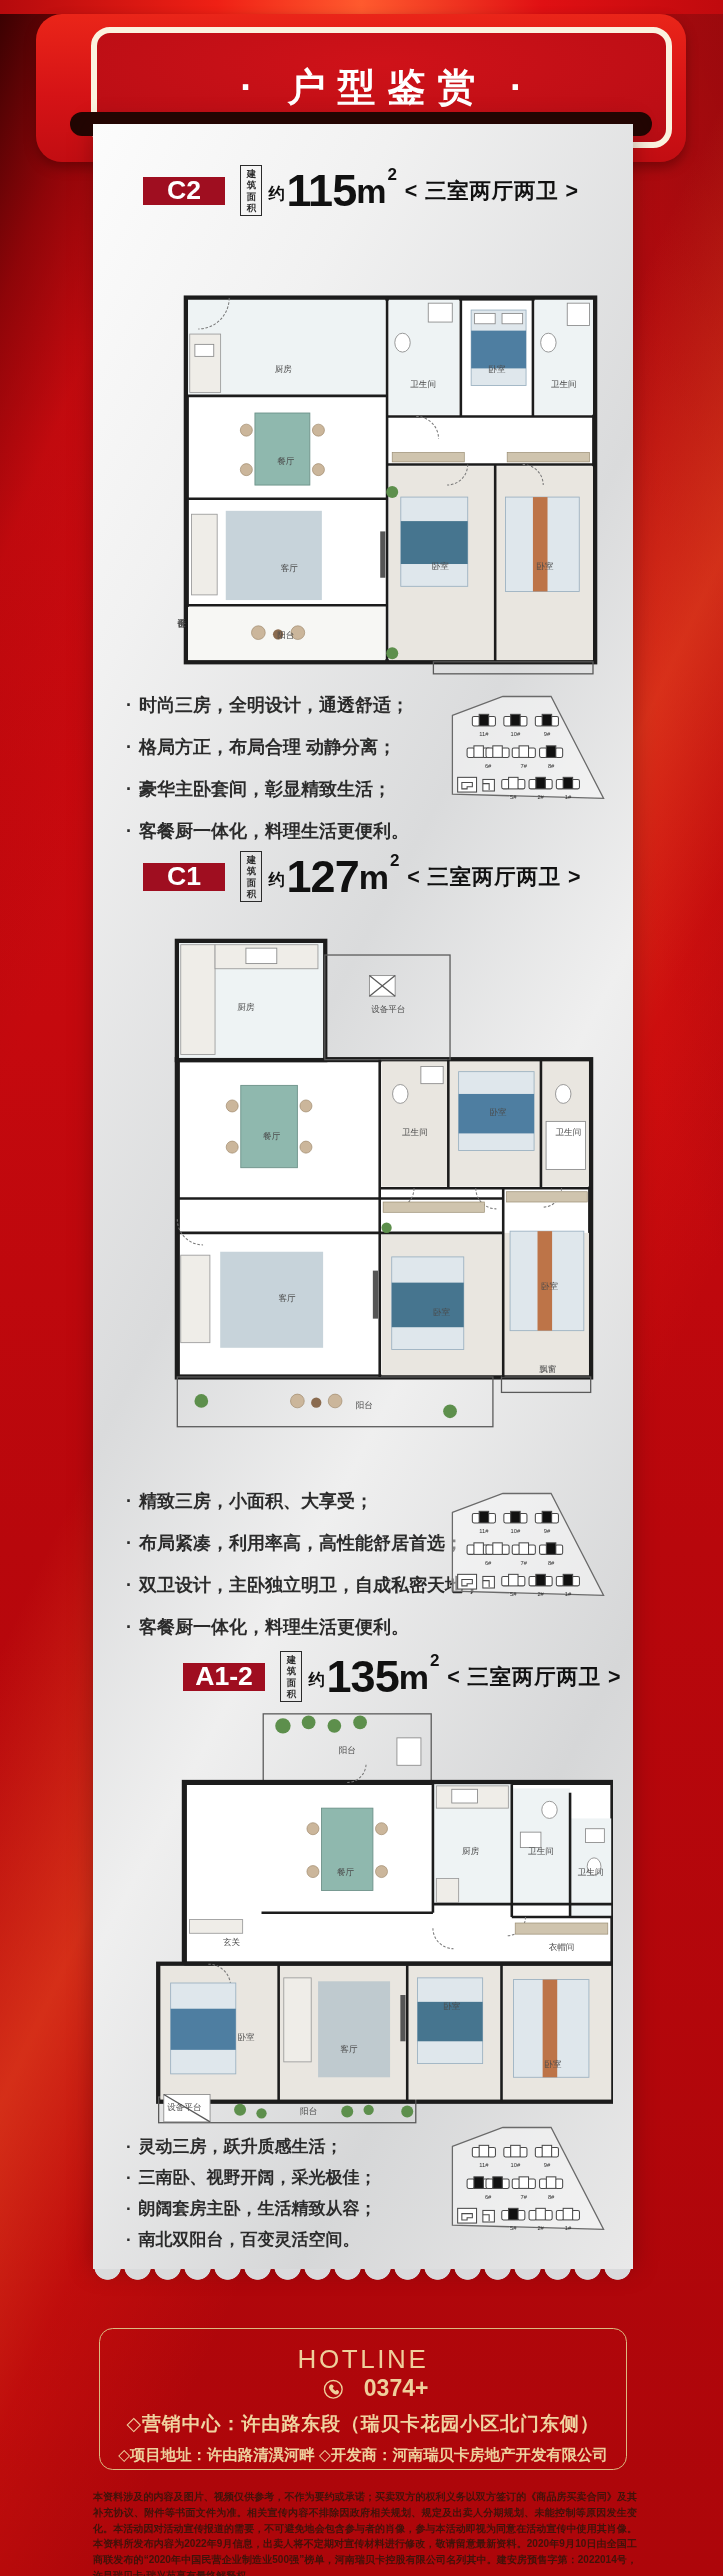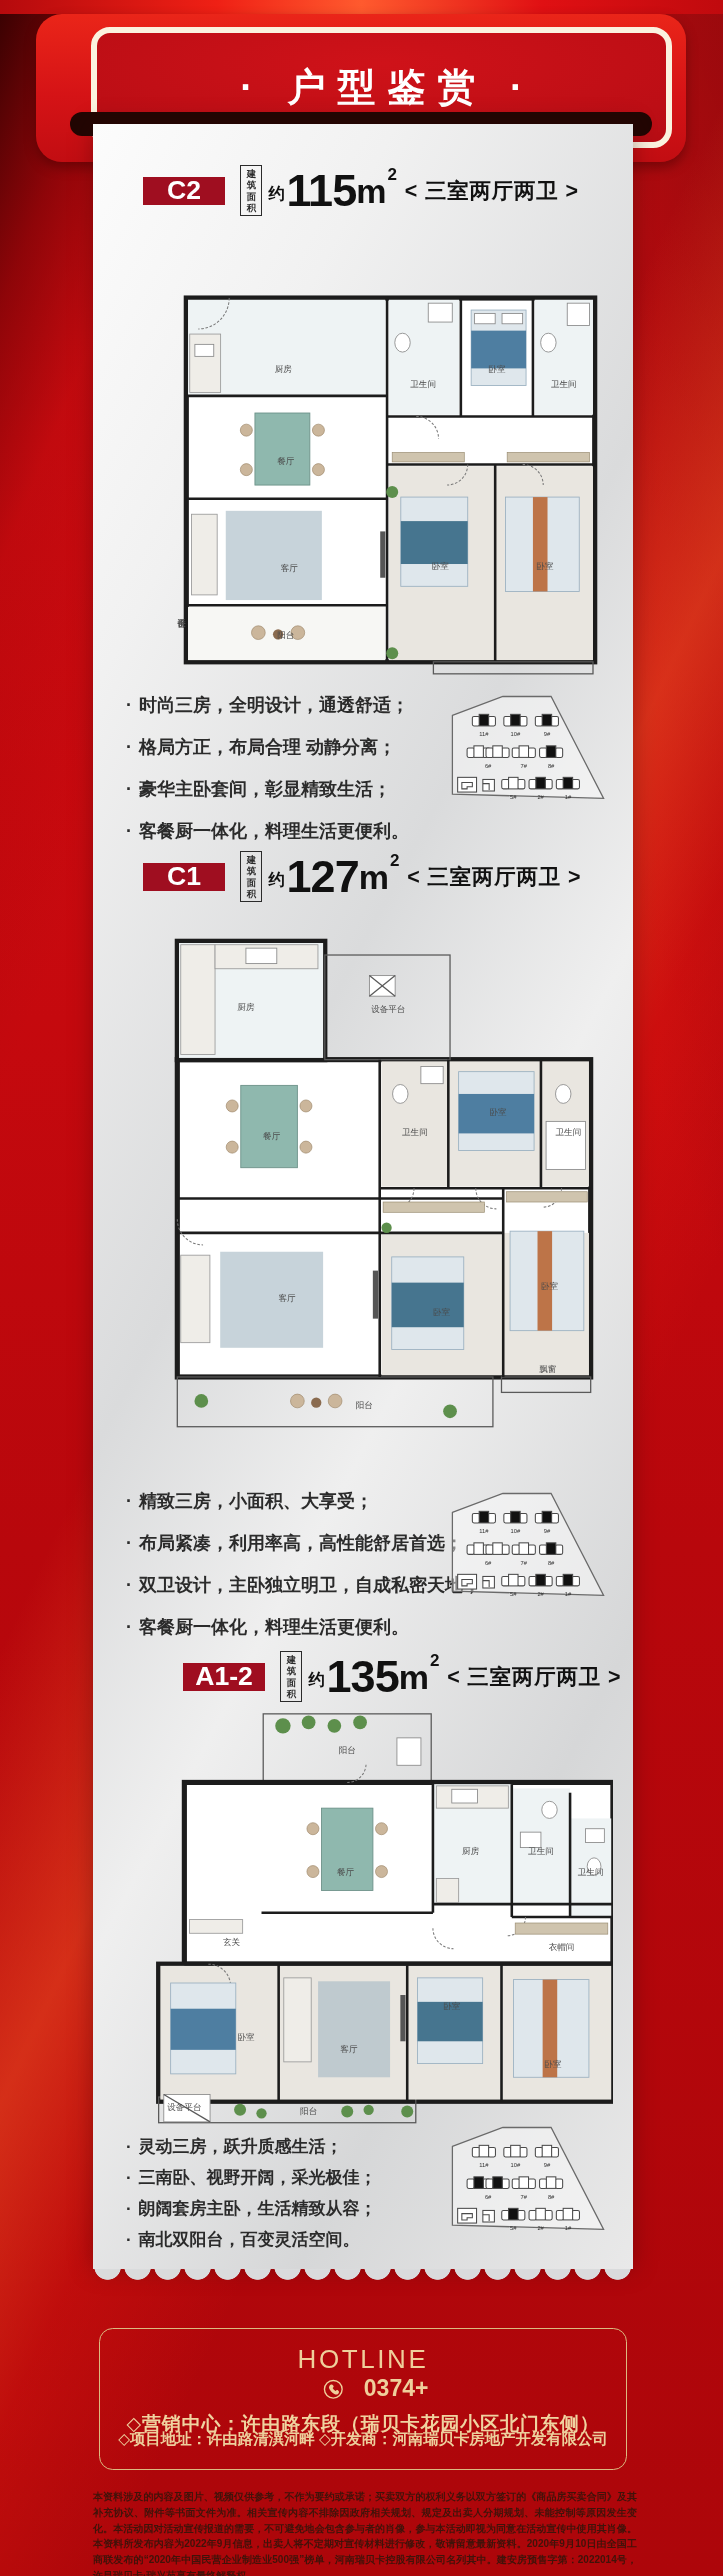--- a/index.html
+++ b/index.html
@@ -75,21 +75,21 @@
   .kp-label{font-size:5.5px;fill:#333;text-anchor:middle;}
   
   .gold-box{position:absolute;left:99px;top:2328px;width:528px;height:142px;border:1.7px solid #dcba80;border-radius:13.7px;}
   .hot-row{position:absolute;left:0;top:15.4px;width:100%;display:flex;justify-content:center;align-items:center;gap:15.4px;}
   .hot-left{text-align:right;color:#efcf9b;}
   .hot-label{font-size:26px;letter-spacing:2.6px;font-weight:400;}
   .hot-prefix{font-size:23px;font-weight:600;display:flex;align-items:center;gap:20px;justify-content:flex-end;}
   .hot-number{font-size:53px;font-weight:700;color:#f3d9a4;letter-spacing:1.7px;line-height:1;}
   .hot-number .gap{display:inline-block;width:29px;}
   .mk-line{position:absolute;left:0;top:82px;width:100%;text-align:center;color:#f0d3a0;font-size:19px;font-weight:700;letter-spacing:0.9px;}
-  .ad-line{position:absolute;left:0;top:100px;width:100%;text-align:center;color:#edcf9c;font-size:15.4px;font-weight:600;}
+  .ad-line{position:absolute;left:0;top:116px;width:100%;text-align:center;color:#edcf9c;font-size:15.4px;font-weight:600;}
   .disclaimer{position:absolute;left:93px;top:2489px;width:544px;margin:0;font-size:10px;line-height:1.58;
         color:#40130a;text-align:justify;font-weight:600;}
 </style>
 </head>
 <body>
 
 <div class="page">
   <div class="top-band"></div>
   <div class="glow-streak"></div>
 

